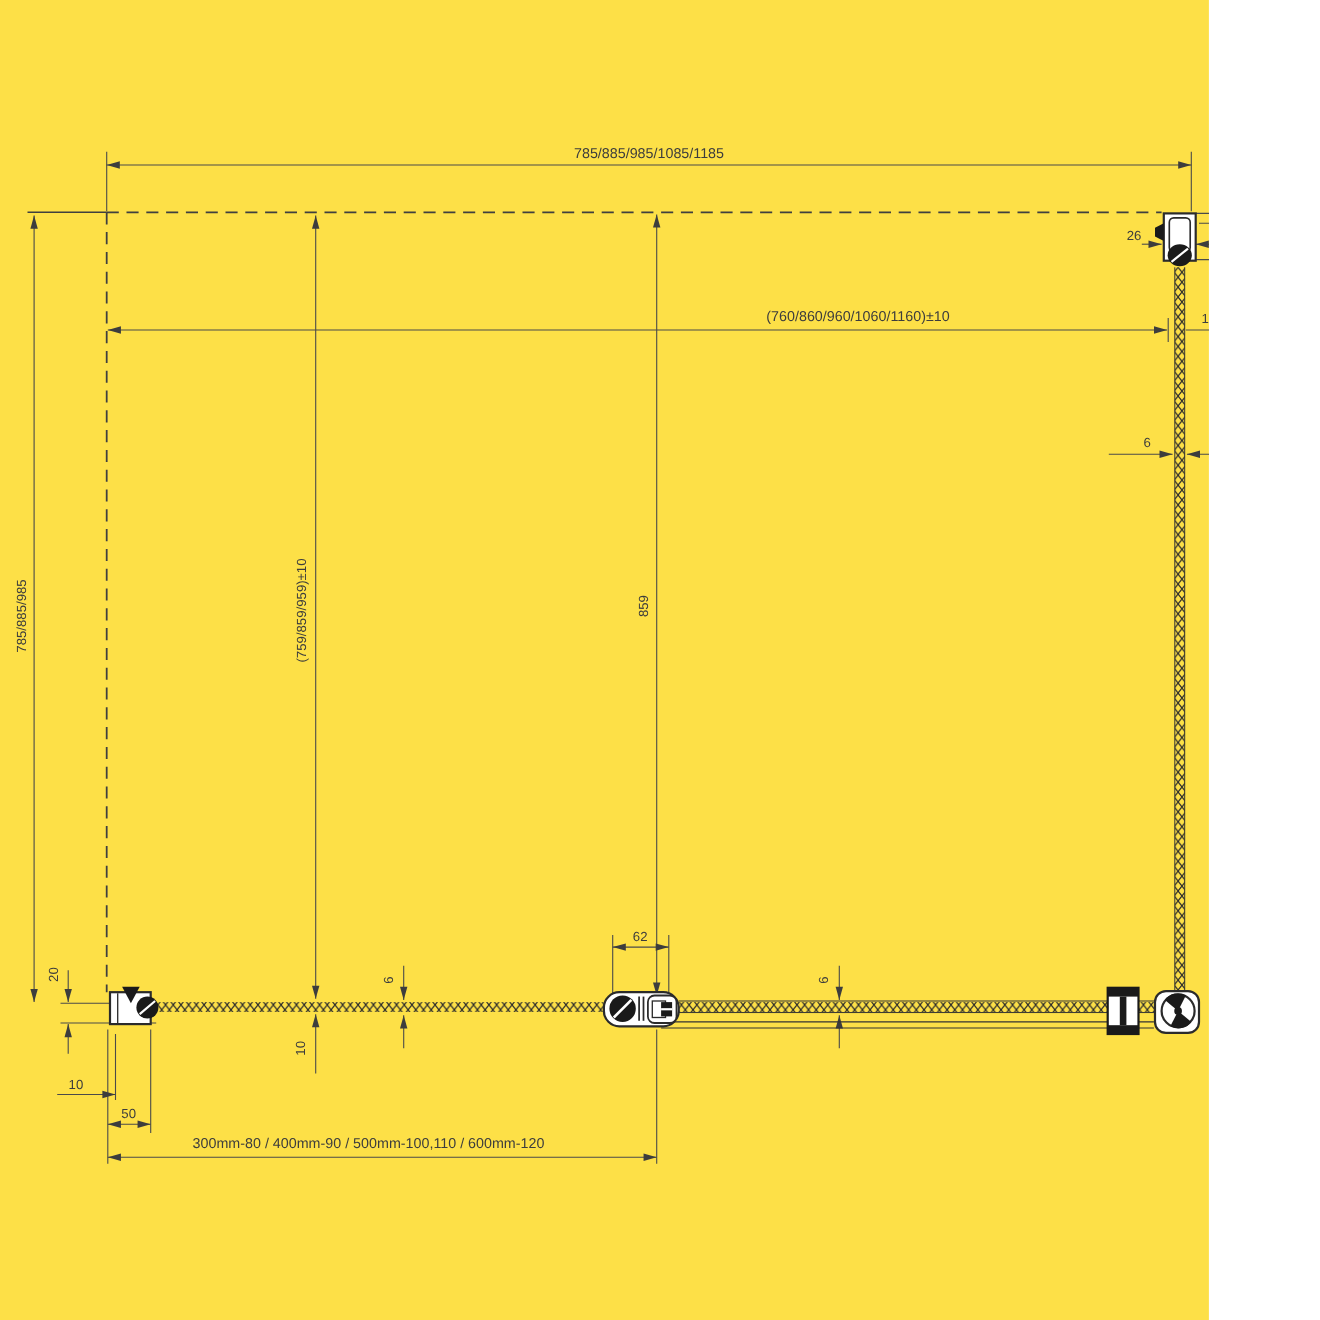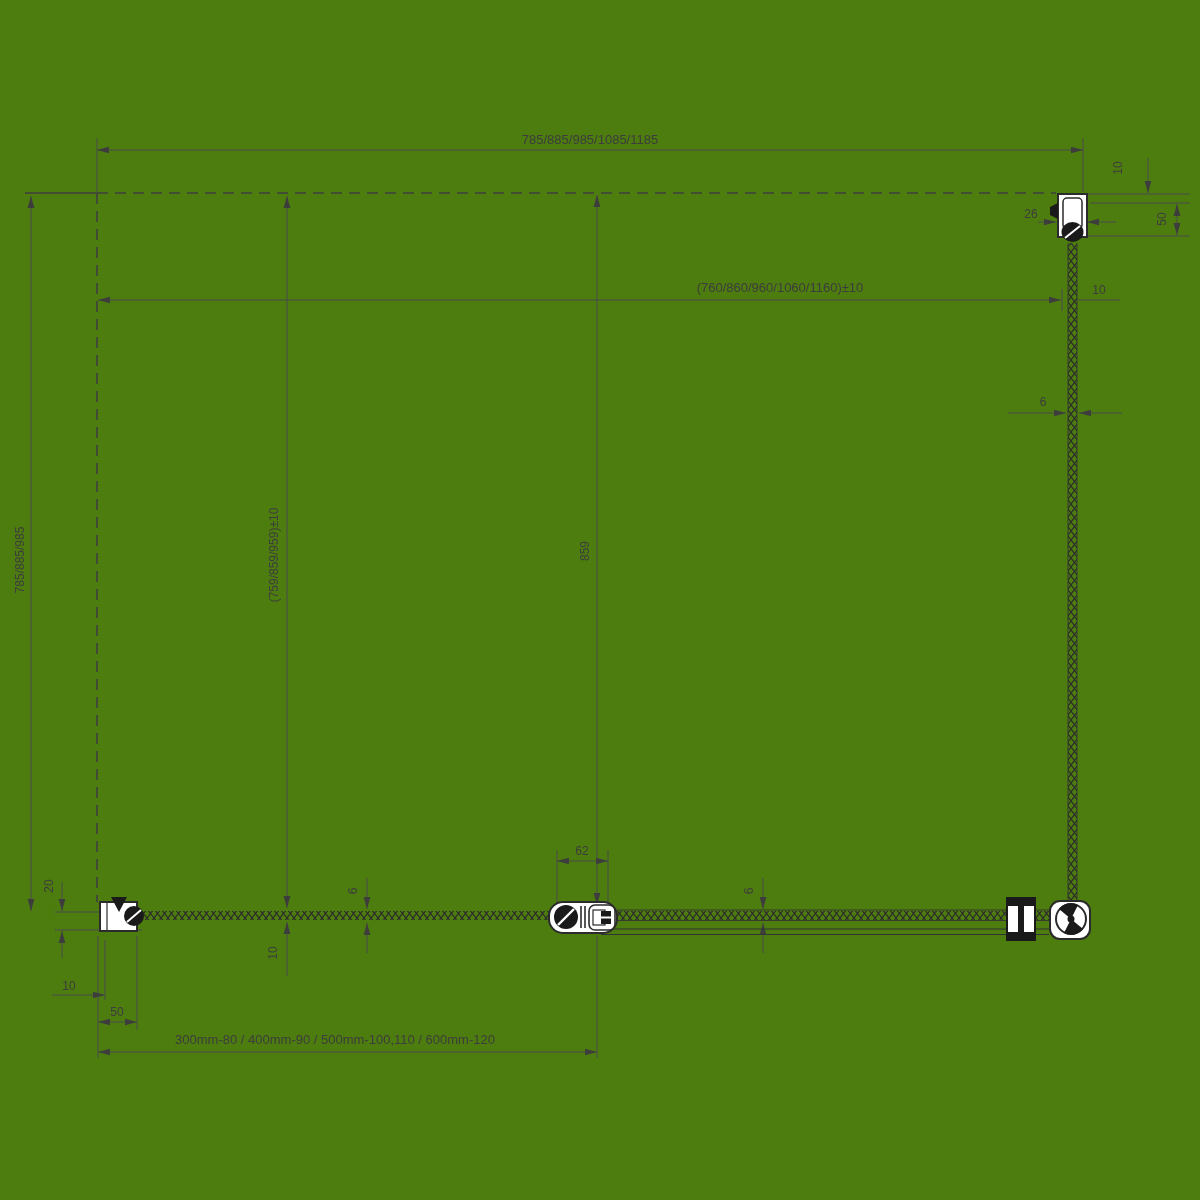--- a/index.html
+++ b/index.html
@@ -1,16 +1,16 @@
 <!DOCTYPE html>
 <html><head>
 <meta charset="utf-8">
 <style>
   html,body{margin:0;padding:0;background:#fff;}
-  .canvas{position:relative;width:1200px;height:1200px;background:#4d7c0f;overflow:hidden;
+  .canvas{position:relative;width:1099px;height:1200px;background:#fde047;overflow:hidden;
           font-family:"Liberation Sans", sans-serif;}
   svg{display:block;}
   text{font-family:"Liberation Sans", sans-serif;fill:#3d3d3d;}
   .t12{font-size:12px;}
   .t13{font-size:13px;}
 </style>
 </head>
 <body>
 
 <div class="canvas">

